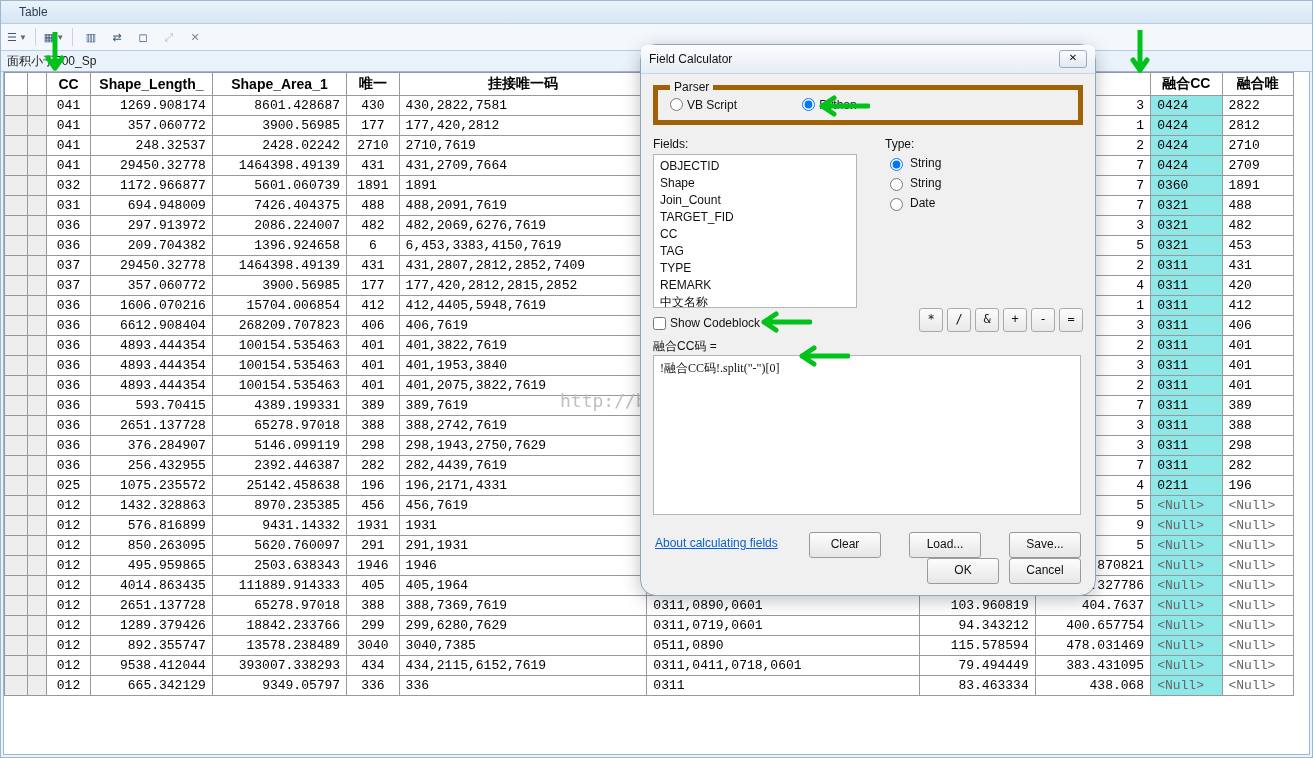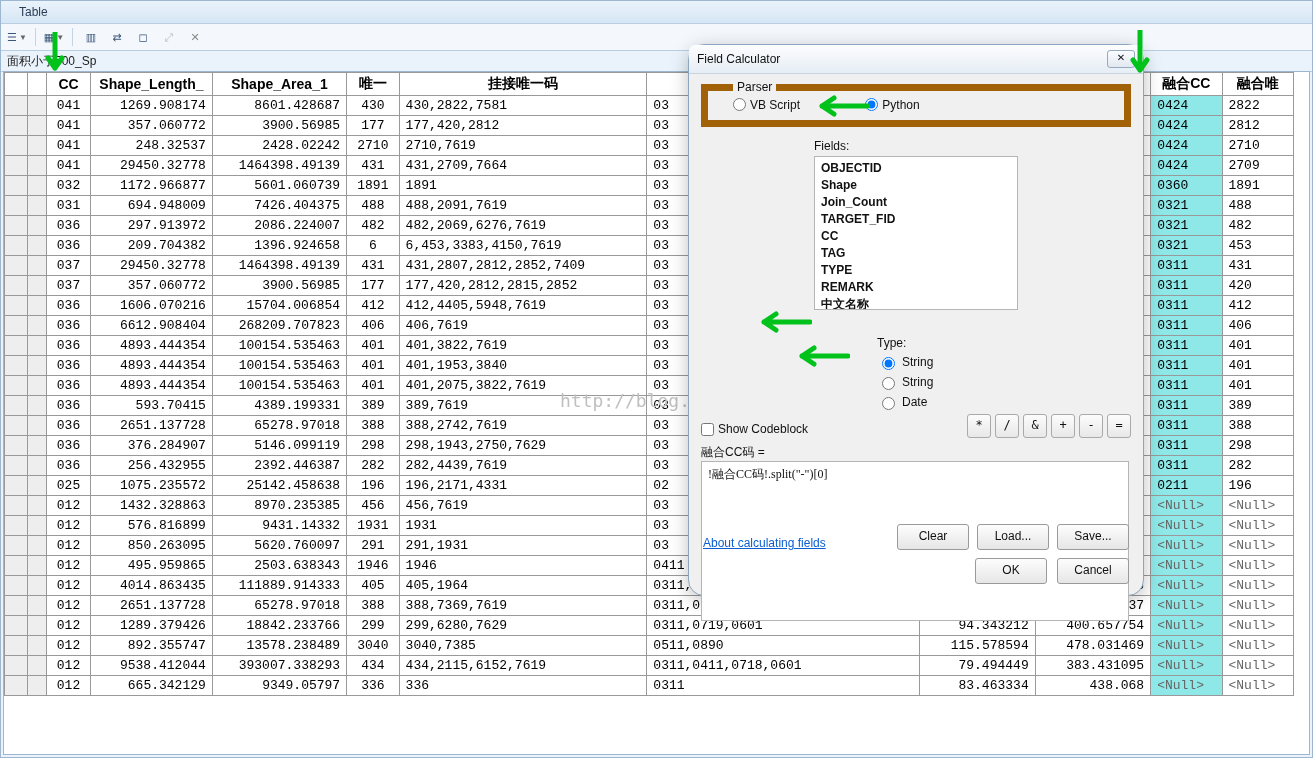--- a/index.html
+++ b/index.html
@@ -134,21 +134,20 @@
     width: 454px;
     height: 550px;
     border: 1px solid #8da6c0;
     border-radius: 16px;
     background:#f0f0f0;
     box-shadow: 0 4px 18px rgba(0,0,0,0.25);
     z-index: 200;
     font-family: "Segoe UI", Tahoma, sans-serif;
     font-size: 12px;
     color:#111;
-    margin-left:48px;
   }
   .dlg-title {
     height: 28px;
     background: linear-gradient(#fdfdfe,#e6edf5);
     border-bottom:1px solid #c9d4e0;
     border-radius:6px 6px 0 0;
     display:flex; align-items:center;
     padding: 0 8px;
   }
   .dlg-title .spacer{flex:1;}
@@ -158,40 +157,40 @@
     border-radius:3px;
     background:linear-gradient(#fafcff,#e1e8f0);
     font-family: "Segoe UI Symbol";
     font-size:10px;
     text-align:center;
     line-height:14px;
   }
   .dlg-body { padding: 6px 12px 10px; position:relative; height: calc(100% - 28px); box-sizing:border-box; }
 
   fieldset.parser {
-    border:7px solid #a16207;
-    padding:4px 25px 6px;
+    border:5px solid #a16207;
+    padding:4px 12px 6px;
     margin:0 0 6px;
   }
   fieldset.parser legend { padding:0 4px; }
   .radio { display:inline-flex; align-items:flex-start; margin-right:24px; gap:4px; }
   .radio input { margin:0; }
 
   .sec-label { margin: 6px 0 3px; }
   .listbox {
     border:1px solid #b5b5b5;
     background:#fff;
     height: 146px;
     overflow:auto;
     padding:3px 6px;
     line-height: 17px;
   }
-  .listbox.fields { width: 190px; font-weight: bold; }
+  .listbox.fields { width: 190px; }
   .listbox.funcs  { width: 124px; }
-  .row2 { display:flex; gap: 20px; align-items:center;flex-direction:column; }
+  .row2 { display:flex; gap: 28px; align-items:flex-start; }
   .col-type { width: 78px; }
   .type-opts label { display:flex; align-items:center; gap:4px; margin:4px 0; }
 
   .cb-row { margin-top:8px; display:flex; align-items:center; gap:4px; }
   .cb-row input { margin:0; }
 
   .opbtns { display:flex; gap:4px; justify-content:flex-end; margin-top:-22px; }
   .opbtn {
     width:22px;height:22px;
     border:1px solid #aaa;
@@ -208,21 +207,21 @@
     background:#fff;
     width: 428px;
     height: 160px;
     padding:4px 6px;
     font-family: "Segoe UI", Tahoma;
     font-size:12px;
     box-sizing:border-box;
     overflow:auto;
   }
   .help-link { color:#0b5fd0; text-decoration:underline; display:inline-block; margin-top:8px; }
-  .dlg-buttons-row1 { position:absolute; right:14px; bottom:46px; display:flex; gap:8px; }
+  .dlg-buttons-row1 { position:absolute; right:14px; bottom:38px; display:flex; gap:28px; }
   .dlg-buttons-row2 { position:absolute; right:14px; bottom:12px; display:flex; gap:10px; }
   .btn {
     min-width:70px; height:24px;
     border:1px solid #9a9a9a; border-radius:3px;
     background:linear-gradient(#fdfdfd,#e6e6e6);
     text-align:center; line-height:22px;
     font-size:12px;
   }
   .help-and-btns { position:absolute; left:14px; bottom:46px; }
 </style>

